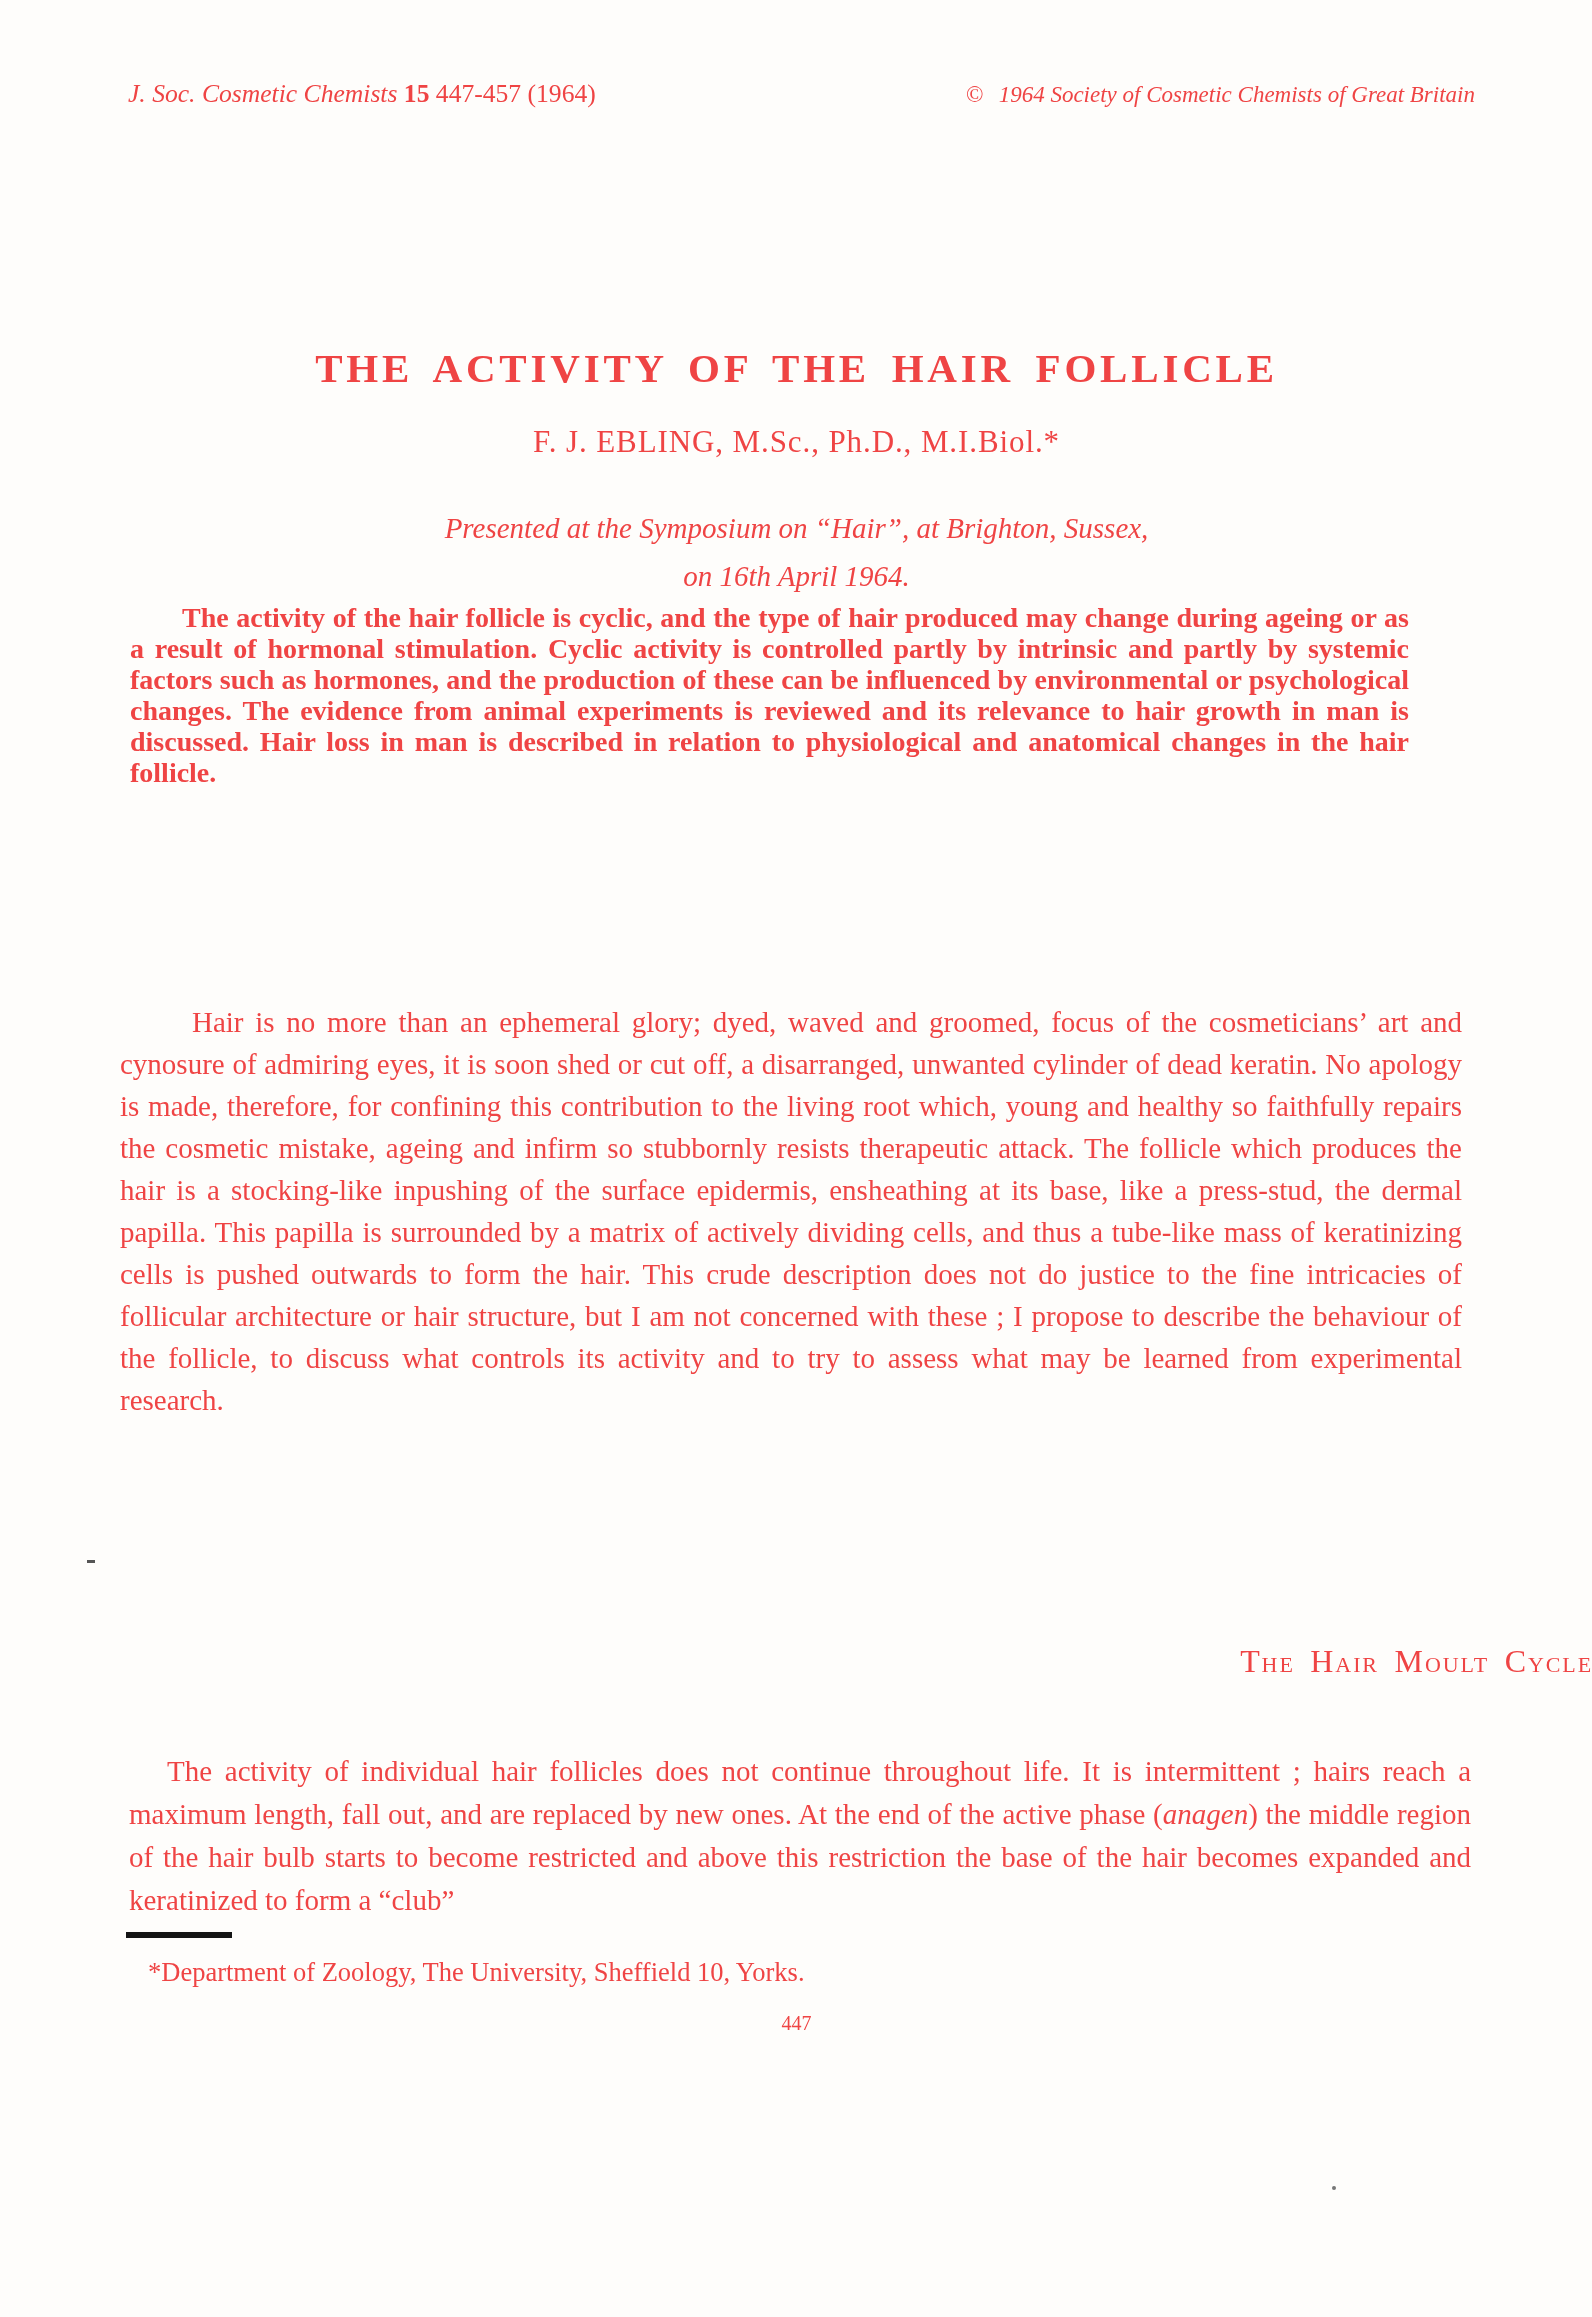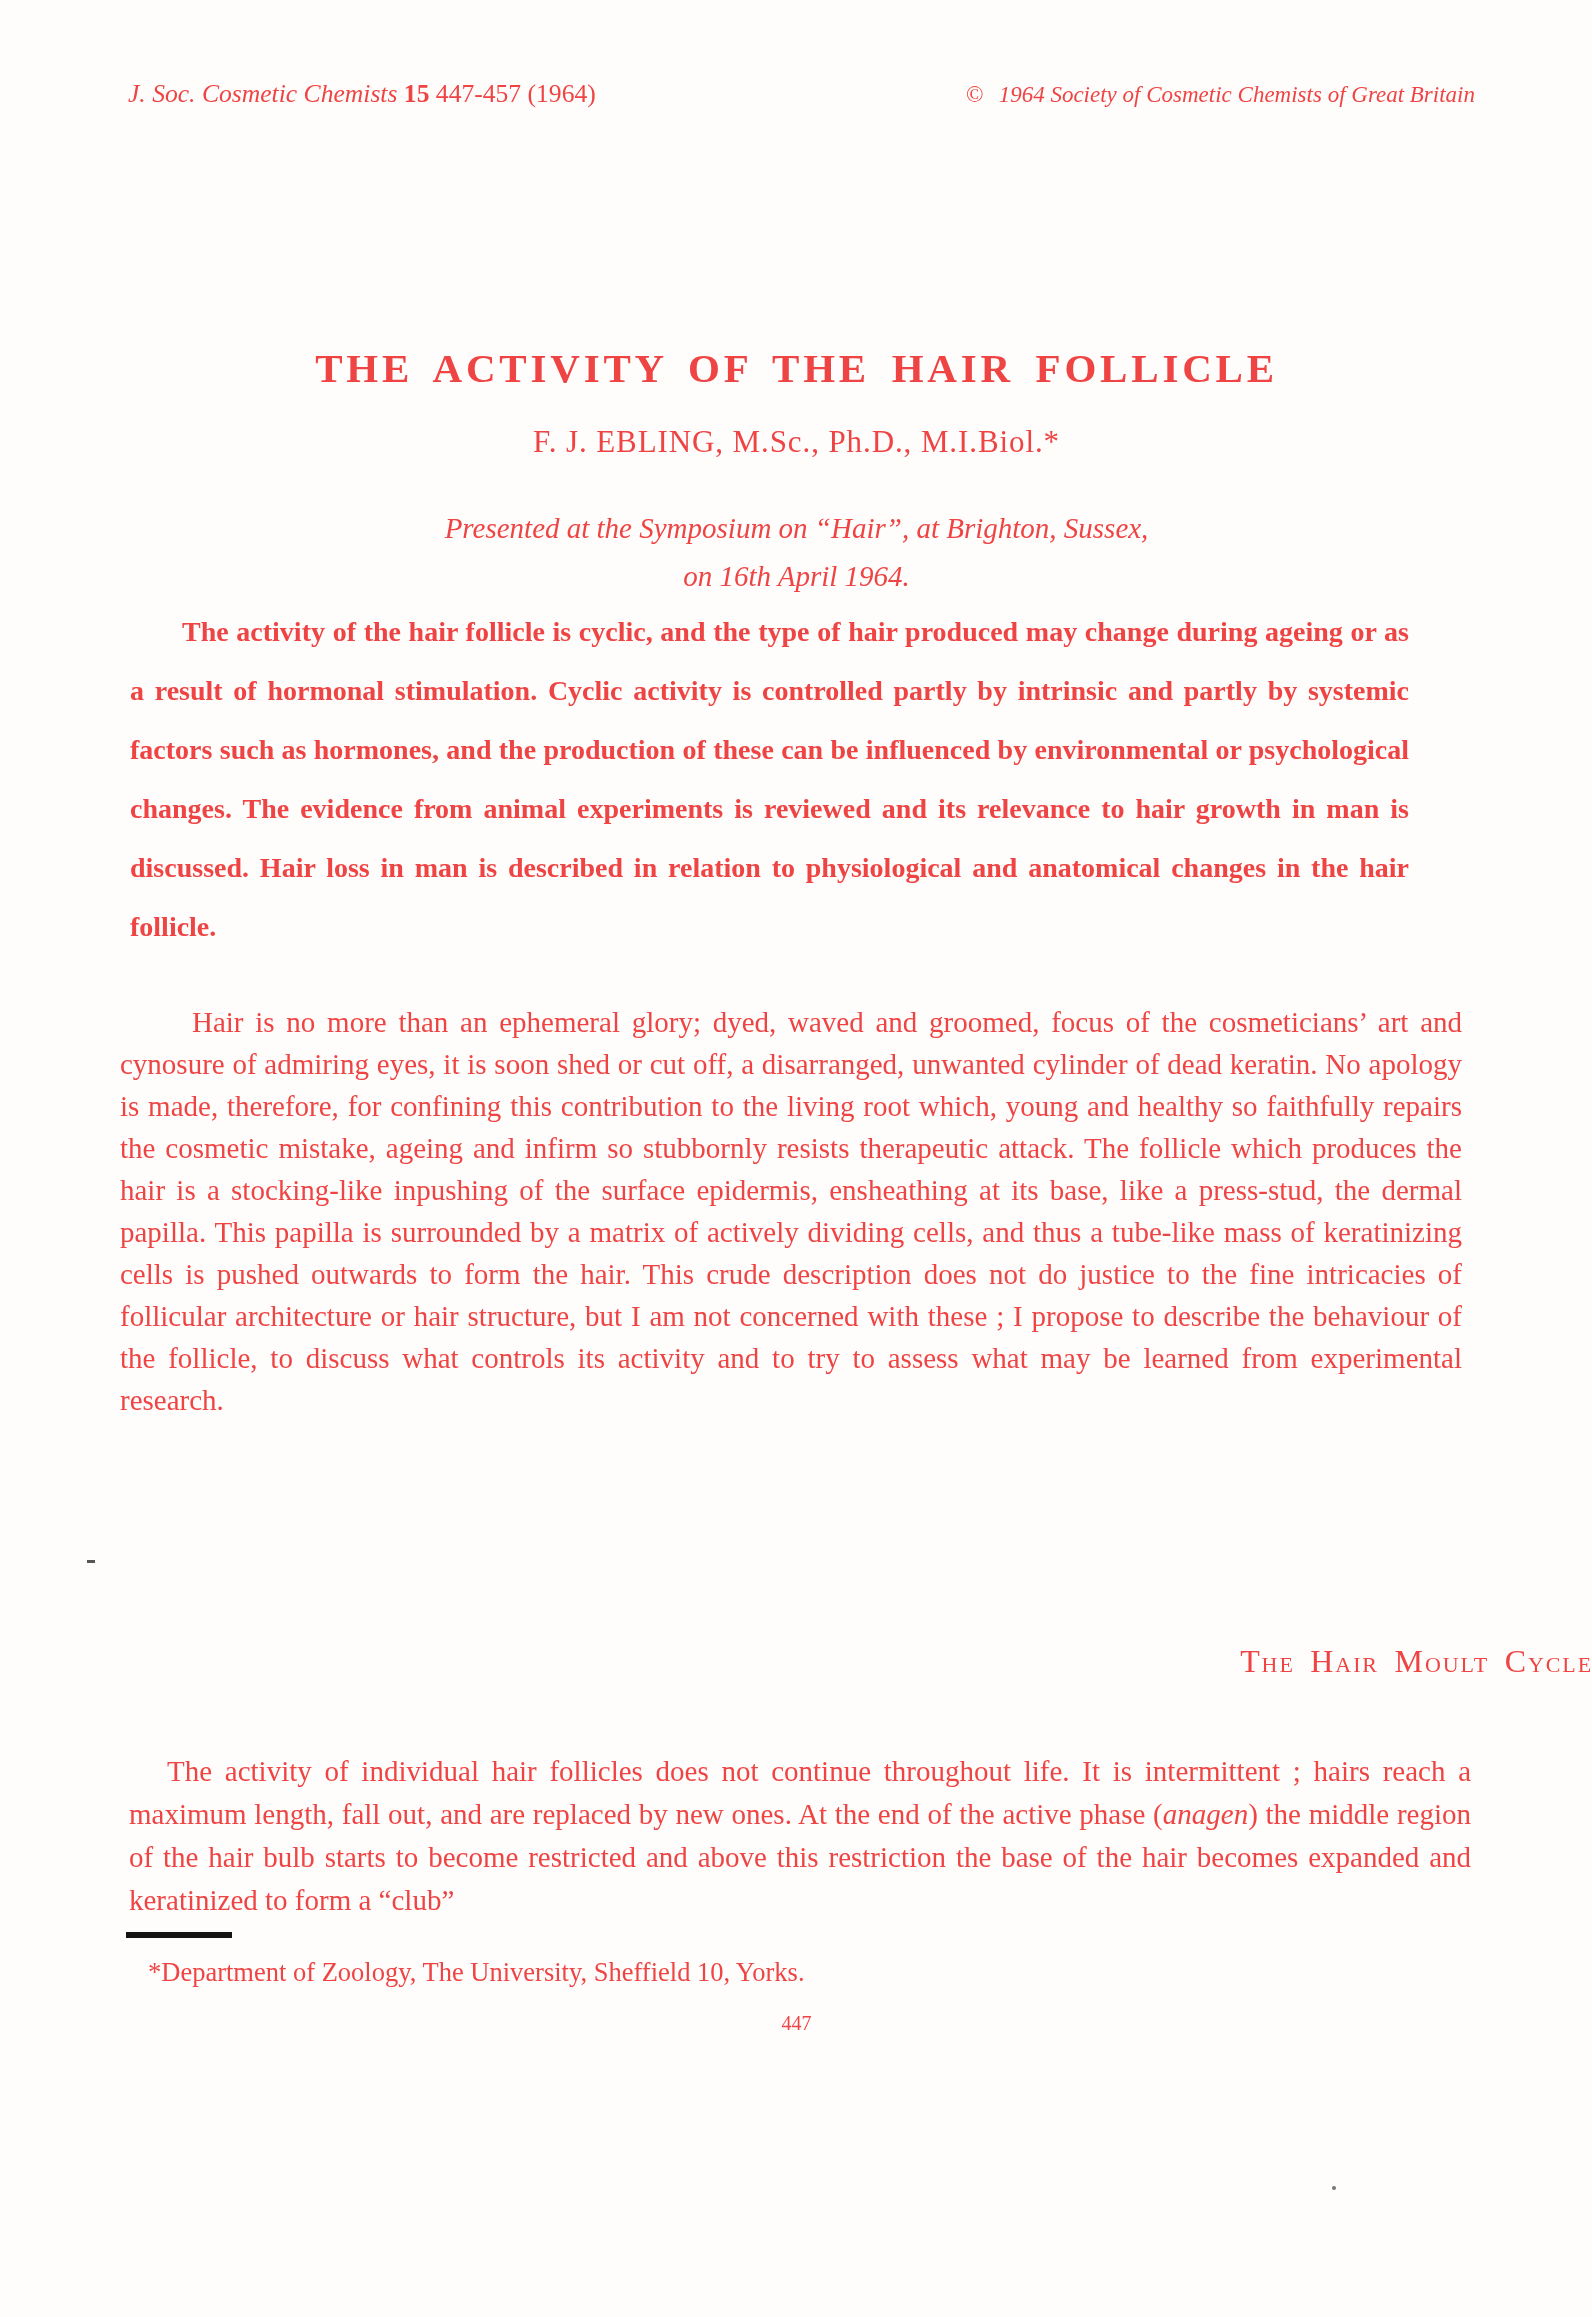--- a/index.html
+++ b/index.html
@@ -52,21 +52,21 @@
     font-size: 29px;
     line-height: 48px;
     margin-top: 8px;
   }
   .abstract {
     position: absolute;
     top: 602px; left: 130px;
     width: 1279px;
     font-weight: bold;
     font-size: 28px;
-    line-height: 59px;
+    line-height: 31px;
     text-align: justify;
     text-indent: 52px;
   }
   .para1 {
     position: absolute;
     top: 1001px; left: 120px;
     width: 1342px;
     font-size: 29px;
     line-height: 42px;
     text-align: justify;

